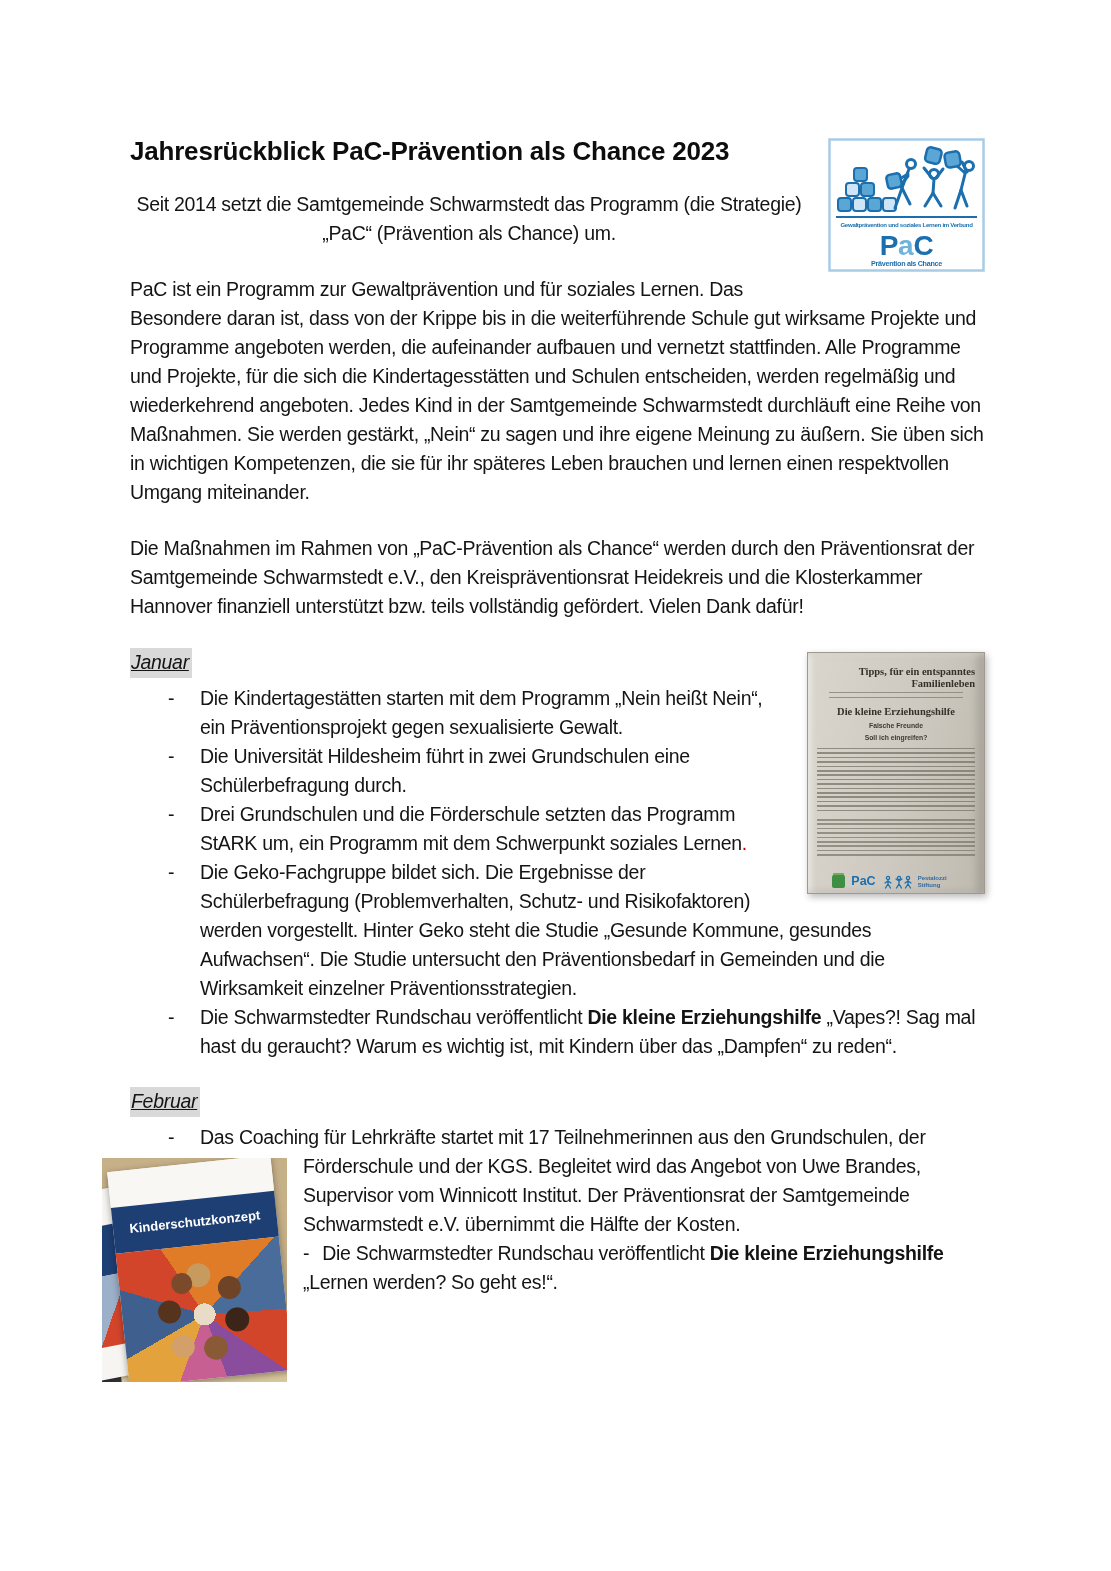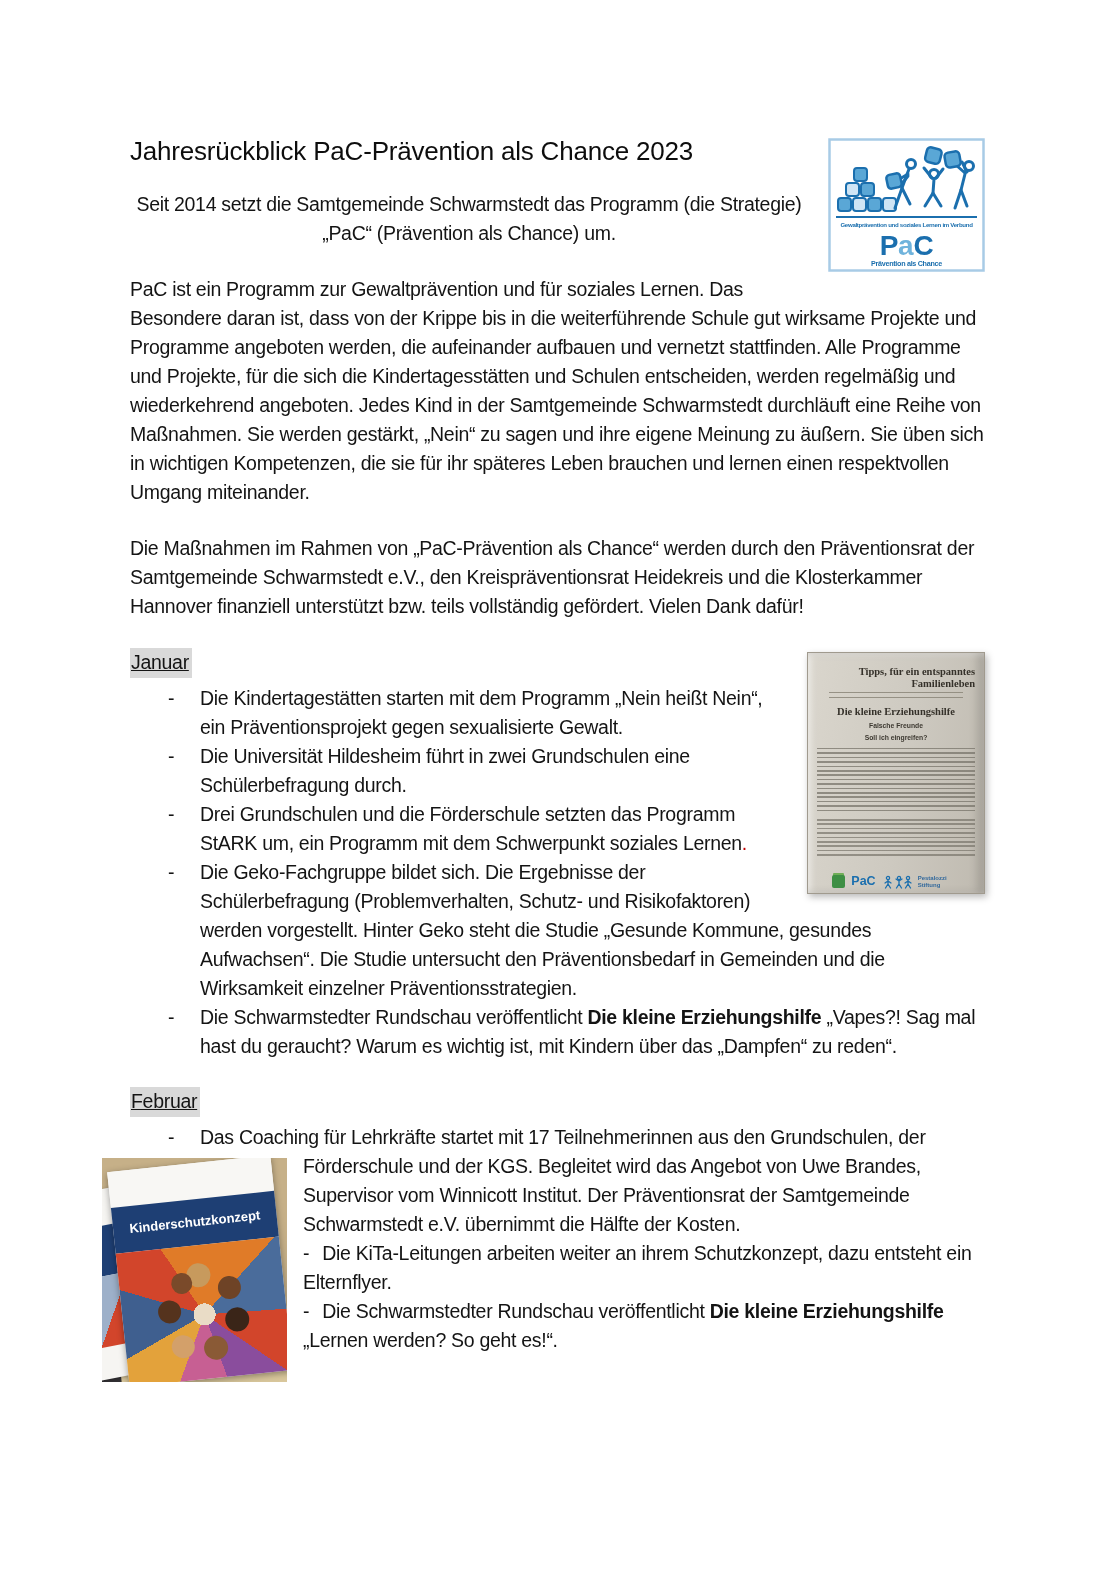--- a/index.html
+++ b/index.html
@@ -2,25 +2,25 @@
 <html lang="de"><head>
 <meta charset="utf-8">
 <style>
   html,body{margin:0;padding:0;background:#ffffff;width:1111px;height:1571px;overflow:hidden;}
   .page{
     position:relative;box-sizing:border-box;width:1111px;height:1571px;background:#fff;
     padding:136px 126px 0 130px;
     font-family:"Liberation Sans","DejaVu Sans",sans-serif;
     font-size:19.5px;line-height:29px;color:#141414;letter-spacing:-0.3px;
   }
-  .doc-title{font-size:26px;line-height:30px;font-weight:normal;margin:0 0 24px 0;color:#0d0d0d;letter-spacing:-0.2px;}
+  .doc-title{font-size:26px;line-height:30px;font-weight:bold;margin:0 0 24px 0;color:#0d0d0d;letter-spacing:-0.2px;}
   .para{margin:0 0 27px 0;}
   .para div{margin:0;text-align:center;}
   .month-heading-row{margin:0 0 6px 0;}
-  .month-heading{display:inline-block;background:#d9d9d9;text-decoration:underline;padding:0 3px 1px 1px;}
+  .month-heading{display:inline-block;background:#d9d9d9;text-decoration:underline;padding:0 3px 1px 1px;font-style:italic;}
   ul.month-list{list-style:none;margin:0 0 26px 0;padding:0;}
   ul.month-list li{position:relative;padding-left:70px;margin:0;}
   li.dash-abs::before{content:"-";position:absolute;left:38px;top:0;}
   li.dash-flow{padding-left:70px;}
   .dash-inline::before{content:"-";margin-right:13px;}
   .bold{font-weight:bold;}
   .red{color:#c00000;}
 
   
   .logo-float{float:right;width:157px;height:134px;margin:2px 0 14px 20px;}
@@ -190,17 +190,16 @@
             <span class="hd2"></span>
             <span class="hd3"></span>
             <span class="hd4"></span>
             <span class="hd5"></span>
             <span class="hd6"></span>
             <span class="hd7"></span>
           </span>
         </span>
       </span><span>Förderschule und der KGS. Begleitet wird das Angebot von Uwe Brandes, Supervisor vom Winnicott Institut. Der Präventionsrat der Samtgemeinde Schwarmstedt e.V. übernimmt die Hälfte der Kosten.</span>
     </li>
-    <li class="dash-flow"><span class="dash-inline"></span><span>Die KiTa-Leitungen arbeiten weiter an ihrem Schutzkonzept, dazu entsteht ein Elternflyer.</span></li>
     <li class="dash-flow"><span class="dash-inline"></span><span>Die Schwarmstedter Rundschau veröffentlicht </span><span class="bold">Die kleine Erziehungshilfe</span><span> „Lernen werden? So geht es!“.</span></li>
   </ul>
 
 </div>
 
 </body></html>

